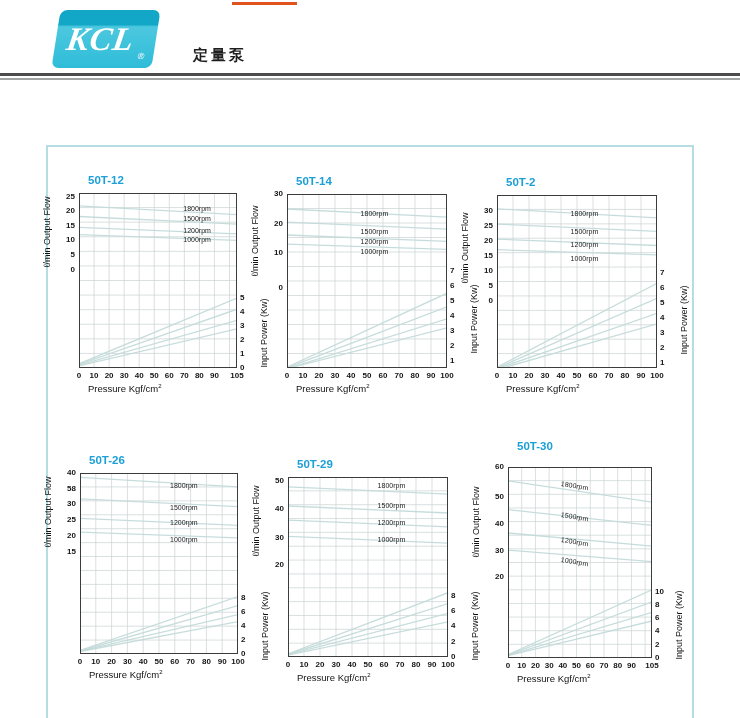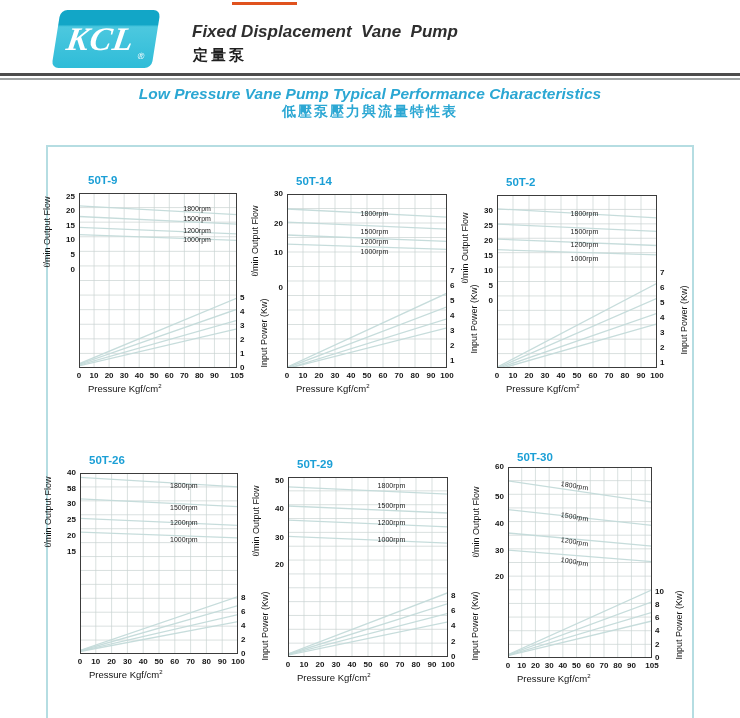--- a/index.html
+++ b/index.html
@@ -43,35 +43,32 @@
 <body>
 
 <div class="page">
   <div class="accent-bar"></div>
 
   <div class="logo">
     <span class="logo-text">KCL</span>
     <span class="logo-reg">®</span>
   </div>
 
-  <div class="hdr-title">Fixed Displacement  Vane  Pump</div>
   <div class="hdr-title-zh">定量泵</div>
 
   <div class="rule">
     <div class="rule-dark"></div>
     <div class="rule-gap"></div>
     <div class="rule-light"></div>
   </div>
 
-  <div class="section-en">Low Pressure Vane Pump Typical Performance Characteristics</div>
-  <div class="section-zh">低壓泵壓力與流量特性表</div>
 
   <div class="frame"></div>
   <div id="charts-layer">
-      <div class="chart-title" style="left: 88px; top: 174px; position: absolute;">50T-9</div>
+      <div class="chart-title" style="left: 88px; top: 174px; position: absolute;">50T-12</div>
       <svg class="plot-svg" width="158" height="175" style="left: 79px; top: 193px;">
         <line x1="15.047619047619047" x2="15.047619047619047" y1="0" y2="175" stroke="#c9d2d1" stroke-width="0.7"></line>
         <line x1="30.095238095238095" x2="30.095238095238095" y1="0" y2="175" stroke="#c9d2d1" stroke-width="0.7"></line>
         <line x1="45.14285714285714" x2="45.14285714285714" y1="0" y2="175" stroke="#c9d2d1" stroke-width="0.7"></line>
         <line x1="60.19047619047619" x2="60.19047619047619" y1="0" y2="175" stroke="#c9d2d1" stroke-width="0.7"></line>
         <line x1="75.23809523809524" x2="75.23809523809524" y1="0" y2="175" stroke="#c9d2d1" stroke-width="0.7"></line>
         <line x1="90.28571428571428" x2="90.28571428571428" y1="0" y2="175" stroke="#c9d2d1" stroke-width="0.7"></line>
         <line x1="105.33333333333333" x2="105.33333333333333" y1="0" y2="175" stroke="#c9d2d1" stroke-width="0.7"></line>
         <line x1="120.38095238095238" x2="120.38095238095238" y1="0" y2="175" stroke="#c9d2d1" stroke-width="0.7"></line>
         <line x1="135.42857142857142" x2="135.42857142857142" y1="0" y2="175" stroke="#c9d2d1" stroke-width="0.7"></line>
@@ -367,21 +364,21 @@
       <div class="tick x-tick" style="left: 416px; top: 660px;">80</div>
       <div class="tick x-tick" style="left: 432px; top: 660px;">90</div>
       <div class="tick x-tick" style="left: 448px; top: 660px;">100</div>
       <div class="axis-label x-label" style="left: 297px; top: 672px;"><span>Pressure Kgf/cm</span><sup>2</sup></div>
       <div class="axis-label rot" style="left: 212px; top: 515.1px; position: absolute;">ℓ/min Output Flow</div>
       <div class="axis-label rot" style="left: 431px; top: 620.4px; position: absolute;">Input Power (Kw)</div>
       <div class="legend-item" style="left: 377.6px; top: 482.04px;">1800rpm</div>
       <div class="legend-item" style="left: 377.6px; top: 502.02px;">1500rpm</div>
       <div class="legend-item" style="left: 377.6px; top: 518.94px;">1200rpm</div>
       <div class="legend-item" style="left: 377.6px; top: 536.04px;">1000rpm</div>
-      <div class="chart-title" style="left: 517px; top: 451px; position: absolute;">50T-30</div>
+      <div class="chart-title" style="left: 517px; top: 440px; position: absolute;">50T-30</div>
       <svg class="plot-svg" width="144" height="191" style="left: 508px; top: 467px;">
         <line x1="13.714285714285714" x2="13.714285714285714" y1="0" y2="191" stroke="#c9d2d1" stroke-width="0.7"></line>
         <line x1="27.428571428571427" x2="27.428571428571427" y1="0" y2="191" stroke="#c9d2d1" stroke-width="0.7"></line>
         <line x1="41.14285714285714" x2="41.14285714285714" y1="0" y2="191" stroke="#c9d2d1" stroke-width="0.7"></line>
         <line x1="54.857142857142854" x2="54.857142857142854" y1="0" y2="191" stroke="#c9d2d1" stroke-width="0.7"></line>
         <line x1="68.57142857142857" x2="68.57142857142857" y1="0" y2="191" stroke="#c9d2d1" stroke-width="0.7"></line>
         <line x1="82.28571428571428" x2="82.28571428571428" y1="0" y2="191" stroke="#c9d2d1" stroke-width="0.7"></line>
         <line x1="96" x2="96" y1="0" y2="191" stroke="#c9d2d1" stroke-width="0.7"></line>
         <line x1="109.71428571428571" x2="109.71428571428571" y1="0" y2="191" stroke="#c9d2d1" stroke-width="0.7"></line>
         <line x1="123.42857142857142" x2="123.42857142857142" y1="0" y2="191" stroke="#c9d2d1" stroke-width="0.7"></line>

